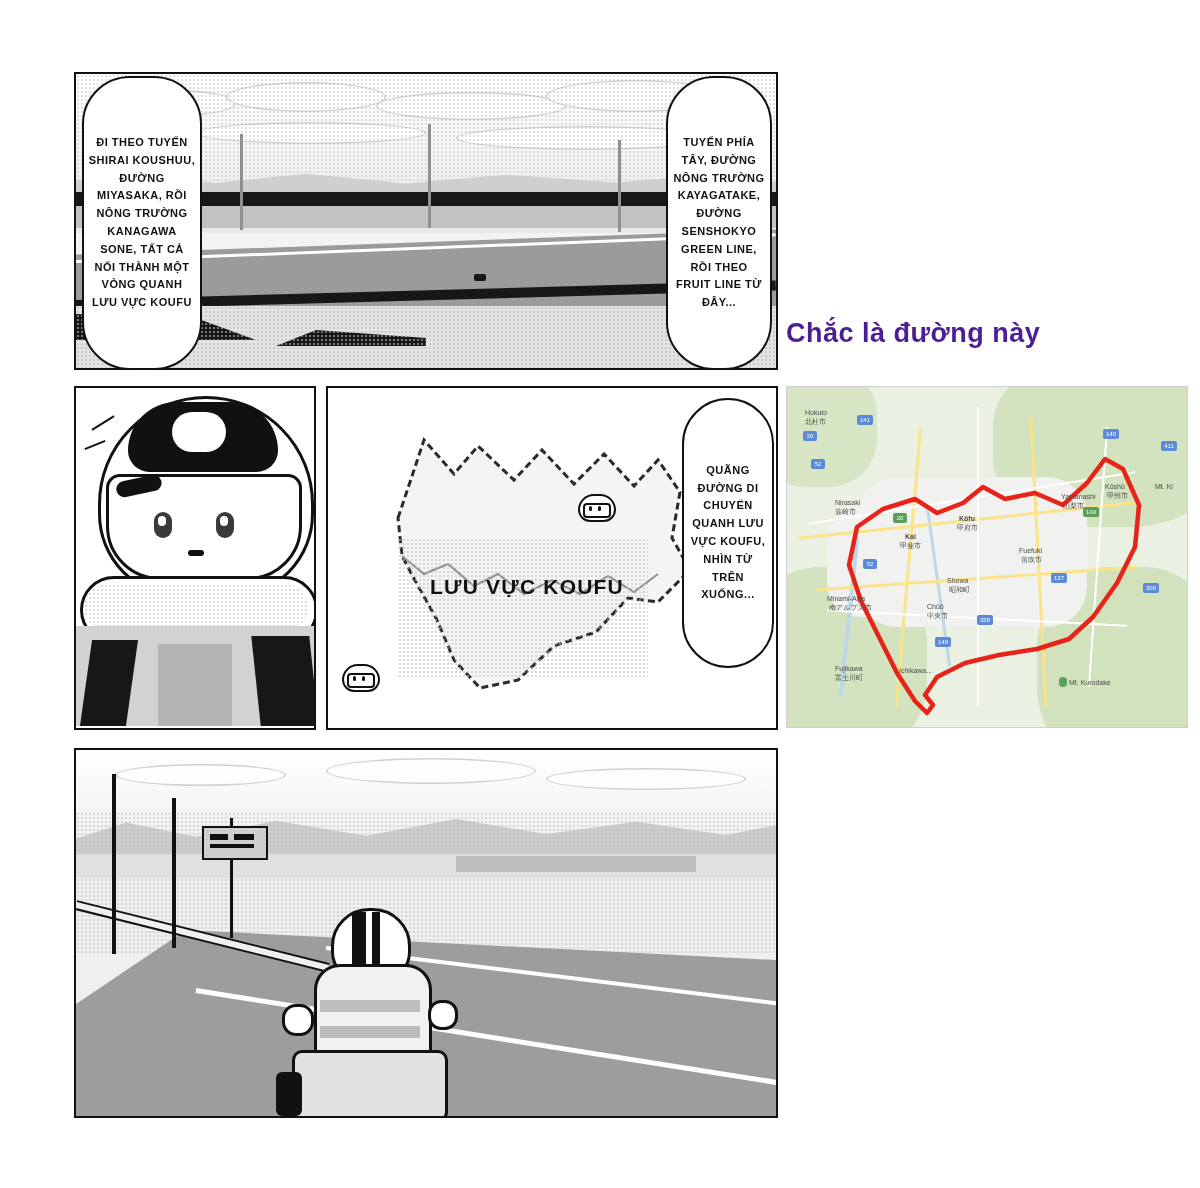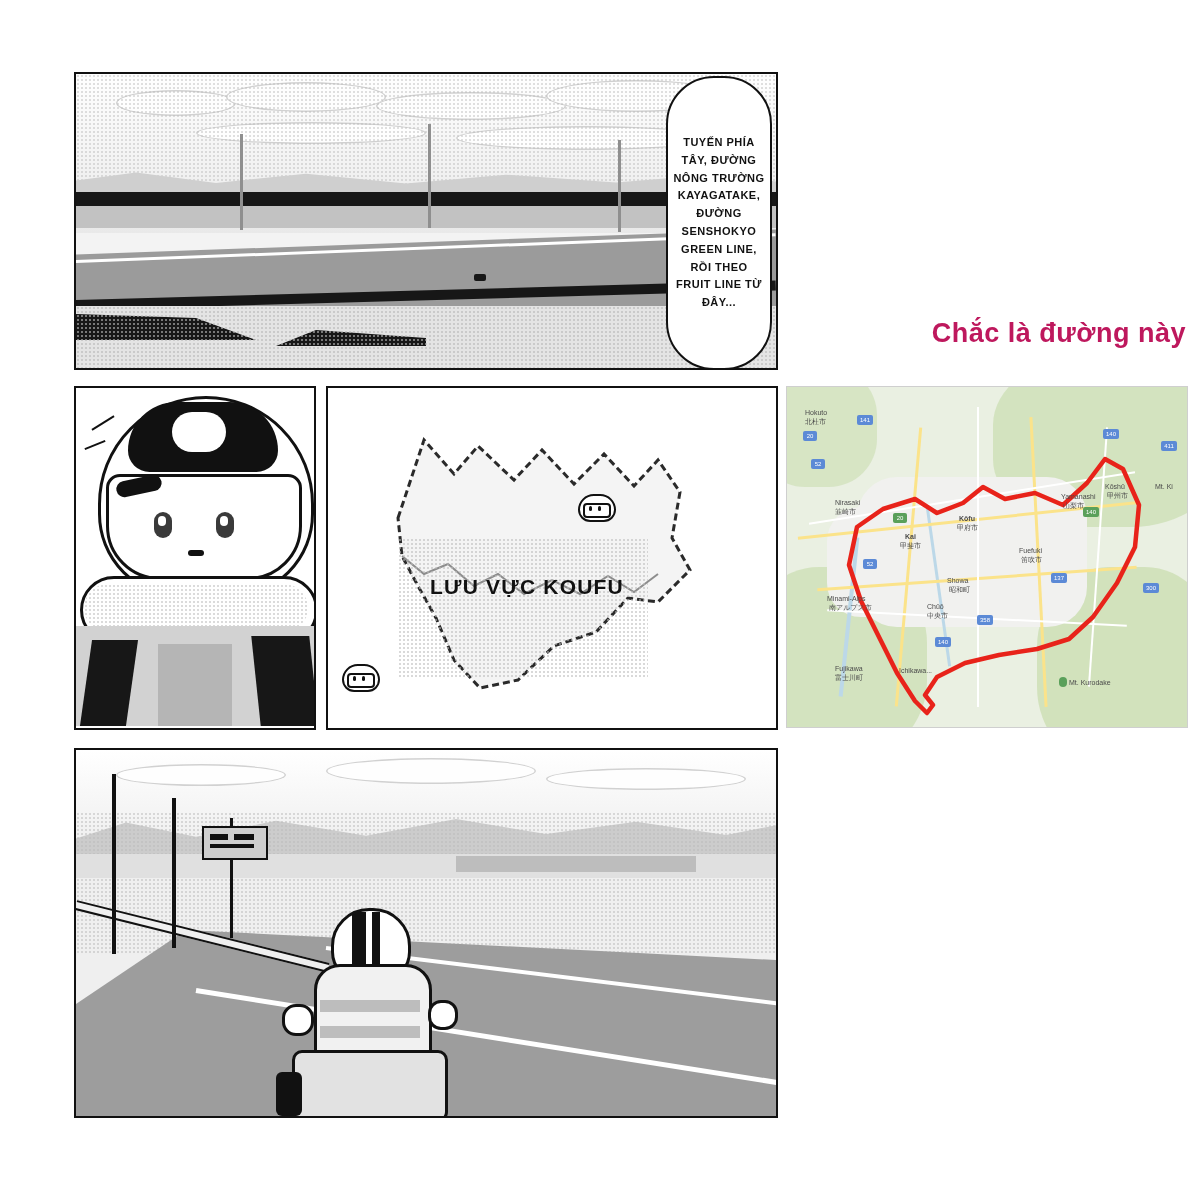--- a/index.html
+++ b/index.html
@@ -56,21 +56,21 @@
       border-radius:2px;display:flex;align-items:center;justify-content:center;}
   .mapgreenshield{position:absolute;background:#5aa05a;color:#fff;font-size:6px;
       border-radius:2px;display:flex;align-items:center;justify-content:center;}
   .maplabel{position:absolute;font-size:7px;color:#4a4a4a;white-space:nowrap;}
   .maplabel b{font-weight:600;}
   .mapwater{position:absolute;background:#bcd8e8;}
 
   
   #headline{
     position:absolute;left:786px;top:318px;width:400px;
-    font-size:27px;font-weight:700;color:#be185d;text-align:right;
+    font-size:27px;font-weight:700;color:#4c1d95;text-align:left;
     letter-spacing:.5px;
   }
 
   
   #pageno{position:absolute;left:0;top:1120px;width:1200px;text-align:center;
     font-size:15px;color:#222;}
 
   
   #basinlabel{position:absolute;left:430px;top:540px;font-size:21px;
     font-weight:700;letter-spacing:1.2px;color:#111;z-index:5;margin-top:35px;}
@@ -123,20 +123,23 @@
     <div style="position:absolute;left:0;top:232px;width:700px;height:62px;background:#e4e4e4;"></div>
     <div class="dark" style="left:0;top:240px;width:180px;height:26px;clip-path:polygon(0 0,120px 4px,180px 26px,0 26px);"></div>
     <div class="dark" style="left:200px;top:256px;width:150px;height:16px;clip-path:polygon(0 16px,40px 0,150px 8px,150px 16px);"></div>
     <div class="halftone" style="left:0;top:232px;width:700px;height:62px;opacity:.6;"></div>
 
     <div class="pole" style="left:164px;top:60px;height:96px;"></div>
     <div class="pole" style="left:352px;top:50px;height:104px;"></div>
     <div class="pole" style="left:542px;top:66px;height:92px;"></div>
   </div>
 
+  <div class="bubble" style="left:82px;top:76px;width:116px;height:290px;">
+    <span>ĐI THEO TUYẾN SHIRAI KOUSHUU, ĐƯỜNG MIYASAKA, RỒI NÔNG TRƯỜNG KANAGAWA SONE, TẤT CẢ NỐI THÀNH MỘT VÒNG QUANH LƯU VỰC KOUFU</span>
+  </div>
   <div class="bubble" style="left:666px;top:76px;width:102px;height:290px;">
     <span>TUYẾN PHÍA TÂY, ĐƯỜNG NÔNG TRƯỜNG KAYAGATAKE, ĐƯỜNG SENSHOKYO GREEN LINE, RỒI THEO FRUIT LINE TỪ ĐÂY...</span>
   </div>
 
   <div class="panel" id="panel2">
 
     <div style="position:absolute;left:22px;top:8px;width:210px;height:196px;background:#fff;border:3px solid #111;border-radius:108px 108px 84px 84px;"></div>
     <div style="position:absolute;left:52px;top:14px;width:150px;height:70px;background:#111;border-radius:90px 90px 40px 40px;"></div>
     <div style="position:absolute;left:96px;top:24px;width:54px;height:40px;background:#fff;border-radius:26px;"></div>
     <div style="position:absolute;left:30px;top:86px;width:190px;height:100px;background:#fff;border:3px solid #111;border-radius:14px 14px 54px 54px;"></div>
@@ -180,20 +183,23 @@
   </div>
   <div id="basinlabel">LƯU VỰC KOUFU</div>
 
   <div class="chibi" style="left:342px;top:664px;">
     <div class="hel"></div>
       <div class="vis"></div>
       <div class="e1"></div>
       <div class="e2"></div>
   </div>
 
+  <div class="bubble" style="left:682px;top:398px;width:88px;height:266px;">
+    <span>QUÃNG ĐƯỜNG DI CHUYỂN QUANH LƯU VỰC KOUFU, NHÌN TỪ TRÊN XUỐNG...</span>
+  </div>
 
   <div id="headline">Chắc là đường này</div>
 
   <div id="mapshot">
 
     <div class="mapland" style="left:0;top:0;width:400px;height:340px;background:#eaf0e2;"></div>
     <div class="mapgreen" style="left:206px;top:-30px;width:230px;height:170px;opacity:.85;"></div>
     <div class="mapgreen" style="left:250px;top:180px;width:180px;height:200px;opacity:.9;"></div>
     <div class="mapgreen" style="left:-40px;top:180px;width:180px;height:190px;opacity:.85;"></div>
     <div class="mapgreen" style="left:-30px;top:-20px;width:120px;height:120px;opacity:.7;"></div>

